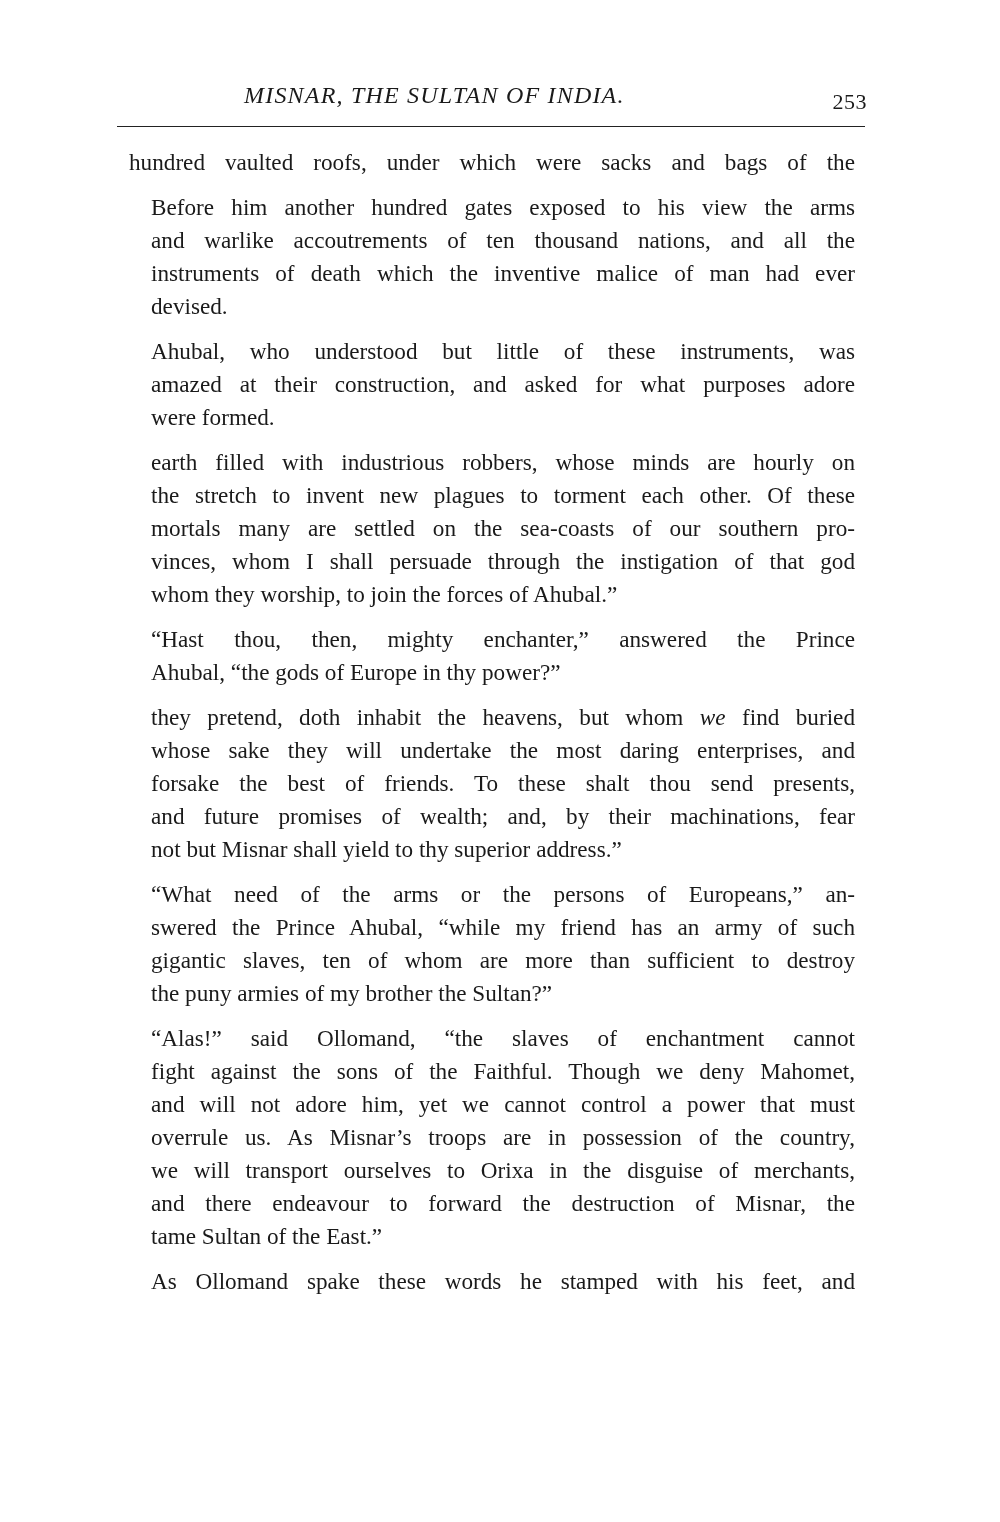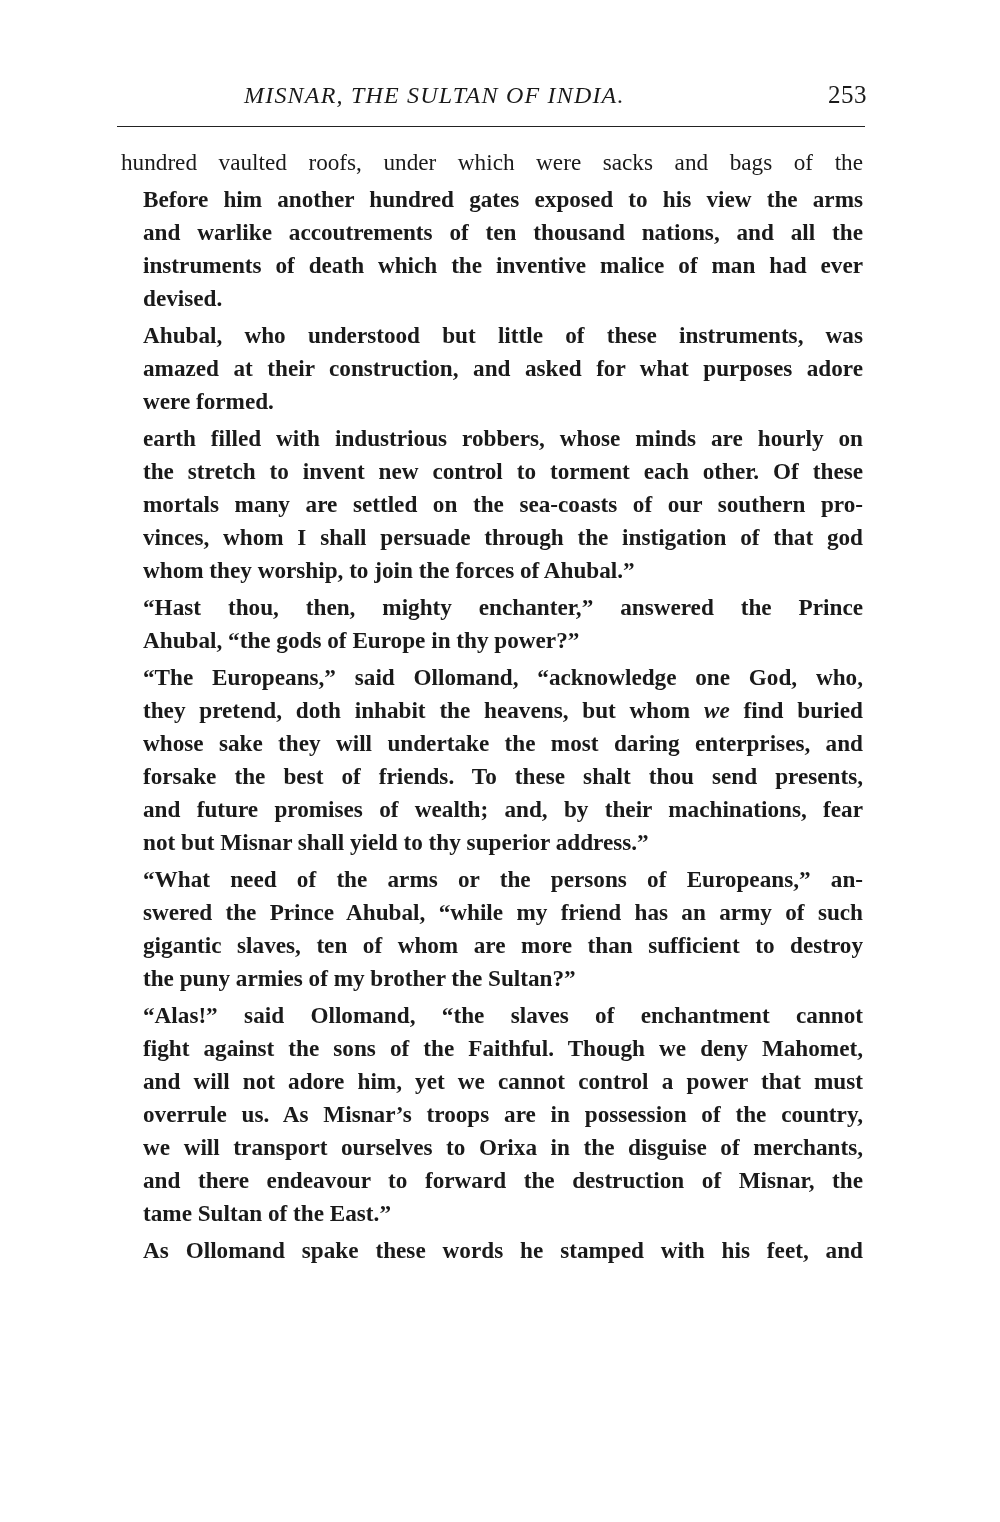--- a/index.html
+++ b/index.html
@@ -30,44 +30,43 @@
       left: 127px;
       top: 10px;
       font-style: italic;
       font-size: 24px;
       letter-spacing: 1.2px;
       white-space: nowrap;
     }
     .page-number {
       position: absolute;
       right: 0px;
-      top: 9px;
-      font-size: 25px;
+      top: 17px;
+      font-size: 22px;
       letter-spacing: 0.5px;
     }
     .head-rule {
       height: 0;
       border-top: 1.6px solid #222;
       margin-top: 8px;
       width: 748px;
     }
     .body-text {
       margin-top: 19px;
       font-size: 23.2px;
       line-height: 33px;
       text-align: justify;
       hyphens: none;
     }
     .para {
-      margin: 4px;
+      margin: 12px;
       text-indent: 0;
     }
     .para.indent {
       text-indent: 22px;
-      font-weight: bold;
     }
     .line {
       display: block;
       text-align: justify;
       text-align-last: justify;
       white-space: nowrap;
       height: 33px;
     }
     .line.last {
       text-align-last: left;
@@ -97,33 +96,32 @@
     </div>
 
     <div class="para indent">
       <span class="line">Ahubal, who understood but little of these instruments, was</span>
       <span class="line">amazed at their construction, and asked for what purposes adore</span>
       <span class="line last">were formed.</span>
     </div>
 
     <div class="para indent">
       <span class="line">earth filled with industrious robbers, whose minds are hourly on</span>
-      <span class="line">the stretch to invent new control to torment each other.  Of these</span>
+      <span class="line">the stretch to invent new plagues to torment each other.  Of these</span>
       <span class="line">mortals many are settled on the sea-coasts of our southern pro-</span>
       <span class="line">vinces, whom I shall persuade through the instigation of that god</span>
       <span class="line last">whom they worship, to join the forces of Ahubal.”</span>
     </div>
 
     <div class="para indent">
       <span class="line">“Hast thou, then, mighty enchanter,” answered the Prince</span>
       <span class="line last">Ahubal, “the gods of Europe in thy power?”</span>
     </div>
 
     <div class="para indent">
-      <span class="line">“The Europeans,” said Ollomand, “acknowledge one God, who,</span>
       <span class="line">they pretend, doth inhabit the heavens, but whom <em>we</em> find buried</span>
       <span class="line">whose sake they will undertake the most daring enterprises, and</span>
       <span class="line">forsake the best of friends.  To these shalt thou send presents,</span>
       <span class="line">and future promises of wealth; and, by their machinations, fear</span>
       <span class="line last">not but Misnar shall yield to thy superior address.”</span>
     </div>
 
     <div class="para indent">
       <span class="line">“What need of the arms or the persons of Europeans,” an-</span>
       <span class="line">swered the Prince Ahubal, “while my friend has an army of such</span>

